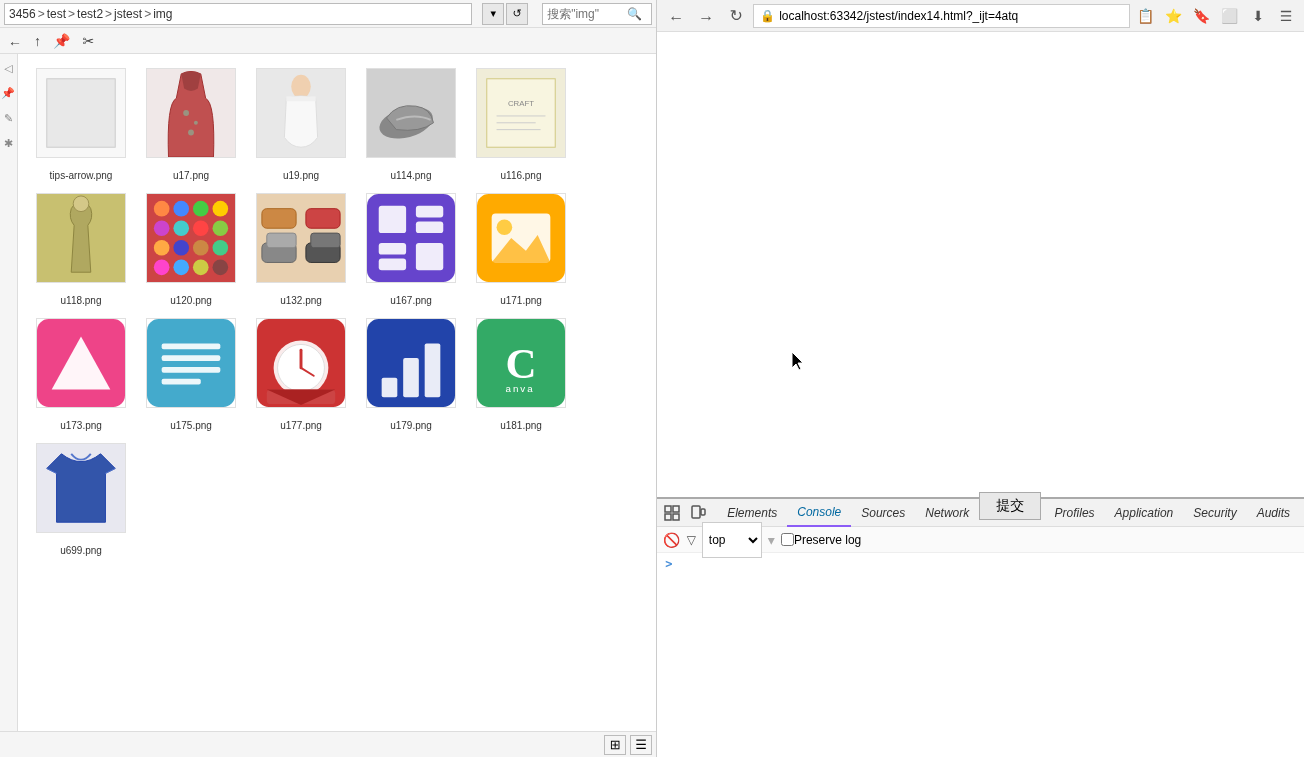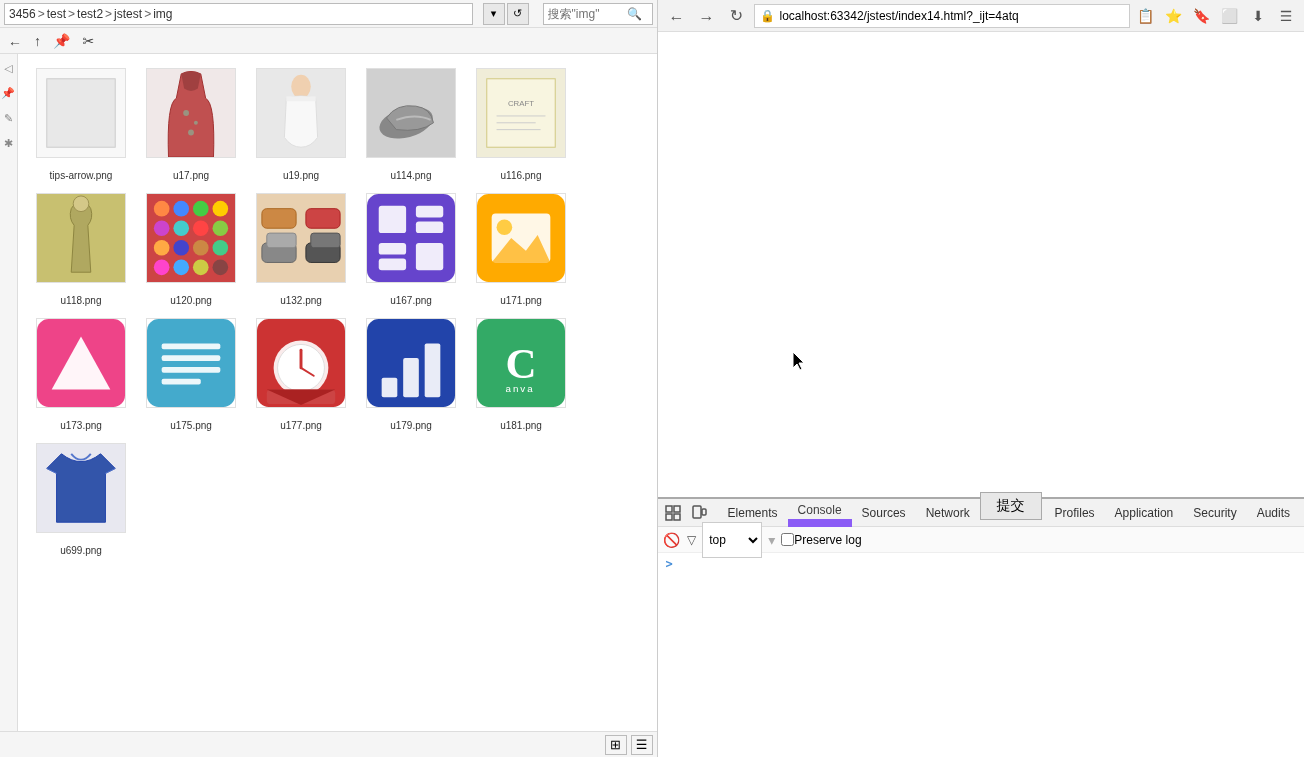--- a/index.html
+++ b/index.html
@@ -264,24 +264,25 @@
     }
 
     .devtools-tab {
       padding: 4px 10px;
       font-size: 12px;
       color: #333;
       cursor: pointer;
       border: none;
       background: none;
       height: 28px;
+      font-style: italic;
     }
     .devtools-tab.active {
-      border-bottom: 8px solid #8b5cf6;
-      color: #404040;
+      border-bottom: 2px solid #8b5cf6;
+      color: #0369a1;
     }
 
     
     .console-toolbar {
       display: flex;
       align-items: center;
       background: #fafafa;
       border-bottom: 1px solid #eee;
       height: 26px;
       padding: 0 6px;

